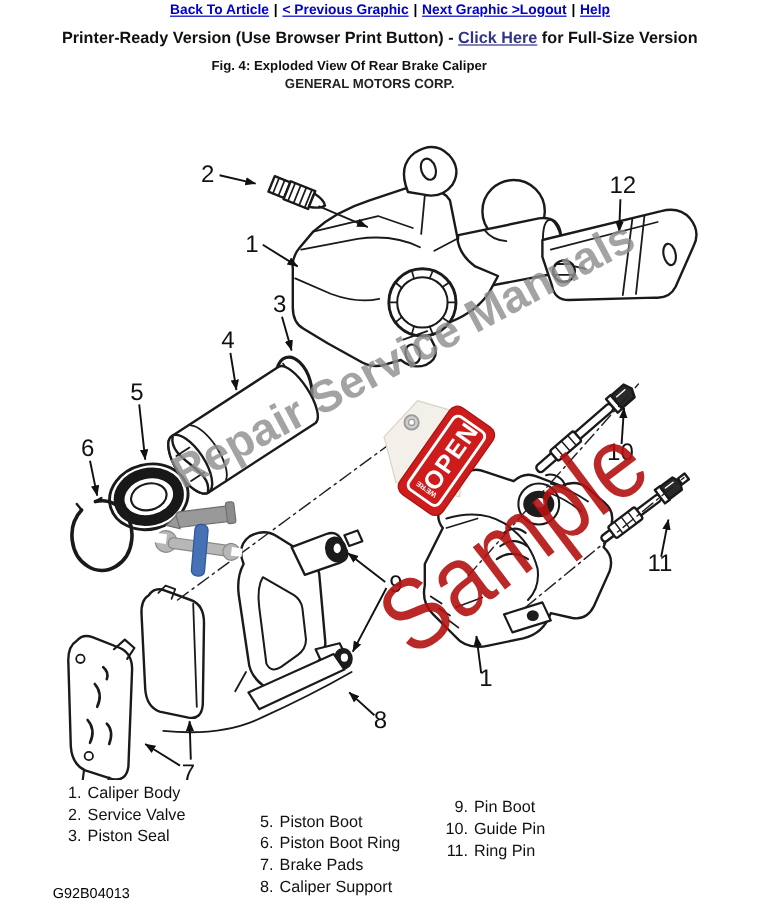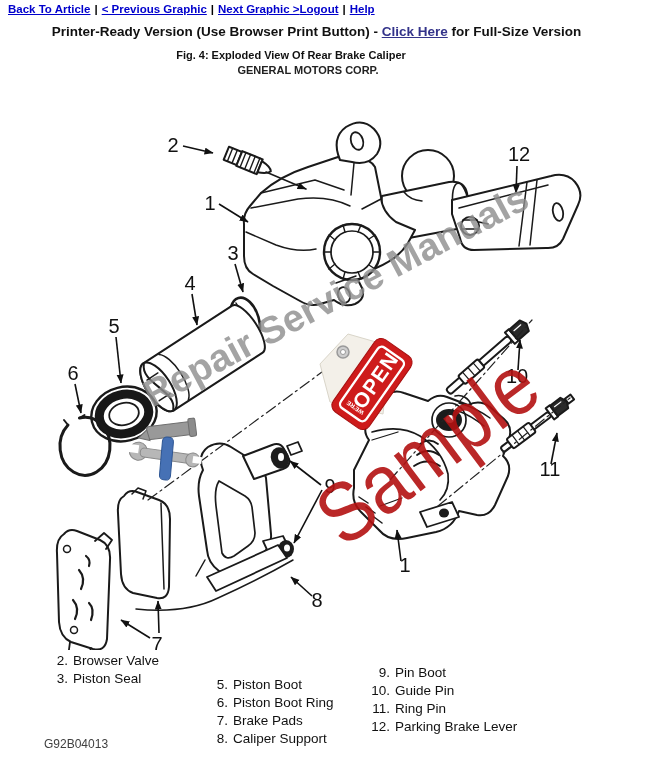--- a/index.html
+++ b/index.html
@@ -2,21 +2,21 @@
 <html><head>
 <meta charset="utf-8">
 <style>
   html,body { margin:0; padding:0; background:#ffffff; }
   body {
     width:650px; height:764px; position:relative; overflow:hidden;
     font-family:"Liberation Sans", sans-serif; color:#111;
   }
   .topbar {
     position:absolute; top:3px; left:8px; right:8px;
-    display:flex; justify-content:flex-start; align-items:baseline;
+    display:flex; justify-content:center; align-items:baseline;
     font-size:11.5px; font-weight:bold; white-space:nowrap;
   }
   a.nav { color:#0000cc; text-decoration:underline; cursor:pointer; }
   .sep  { color:#000; margin:0 4px; }
   .printer-line {
     position:absolute; top:24px; left:0; width:633px; text-align:center;
     font-size:13.5px; font-weight:bold; color:#111;
   }
   .click-here { color:#33338a; text-decoration:underline; cursor:pointer; }
   .fig-caption {
@@ -26,21 +26,21 @@
   .fig-source {
     position:absolute; top:64px; left:0; width:616px; text-align:center;
     font-size:11px; font-weight:bold; color:#222;
   }
   svg.diagram { position:absolute; top:85px; left:0; font-family:"Liberation Sans", sans-serif; }
   .parts { position:absolute; top:652px; left:0; width:650px; font-size:13.5px; color:#111; }
   .pcol  { position:absolute; top:0; }
   .pcol1 { left:44px; } .pcol2 { left:204px;margin-top:24px; } .pcol3 { left:366px;margin-top:12px; }
   .part  { line-height:18px; white-space:nowrap; }
   .pnum  { display:inline-block; min-width:24px; text-align:right; margin-right:5px; }
-  .drawing-id { position:absolute; top:737px; left:44px; font-size:12px; color:#404040; }
+  .drawing-id { position:absolute; top:737px; left:44px; font-size:12px; color:#000000; }
 </style>
 </head>
 <body>
 
 <div class="topbar">
   <div>
     <a class="nav">Back To Article</a><span class="sep">|</span><a class="nav">&lt; Previous Graphic</a><span class="sep">|</span><a class="nav">Next Graphic &gt;</a>
   </div>
   <div>
     <a class="nav">Logout</a><span class="sep">|</span><a class="nav">Help</a>
@@ -246,30 +246,30 @@
         <rect x="189" y="421" width="7" height="18" rx="2" fill="#8c8c8c" stroke="#6f6f6f"></rect>
         <path d="M147,427 l-9,7 l11,4 z" fill="#999999" stroke="#6f6f6f"></path>
       </g>
       <rect x="161" y="437" width="11" height="43" rx="4.5" transform="rotate(5 166 458)" fill="#4671b5" stroke="#2e5694"></rect>
     </g>
   </g>
 </svg>
 
 <div class="parts">
   <div class="pcol pcol1">
-    <div class="part"><span class="pnum">2.</span><span>Browser Valve</span></div>
+    <div class="part"><span class="pnum">1.</span><span>Caliper Body</span></div>
+    <div class="part"><span class="pnum">2.</span><span>Service Valve</span></div>
     <div class="part"><span class="pnum">3.</span><span>Piston Seal</span></div>
   </div>
   <div class="pcol pcol2">
     <div class="part"><span class="pnum">5.</span><span>Piston Boot</span></div>
     <div class="part"><span class="pnum">6.</span><span>Piston Boot Ring</span></div>
     <div class="part"><span class="pnum">7.</span><span>Brake Pads</span></div>
     <div class="part"><span class="pnum">8.</span><span>Caliper Support</span></div>
   </div>
   <div class="pcol pcol3">
     <div class="part"><span class="pnum">9.</span><span>Pin Boot</span></div>
     <div class="part"><span class="pnum">10.</span><span>Guide Pin</span></div>
     <div class="part"><span class="pnum">11.</span><span>Ring Pin</span></div>
-    <div class="part"><span class="pnum">12.</span><span>Parking Brake Lever</span></div>
   </div>
 </div>
 
 <div class="drawing-id">G92B04013</div>
 
 </body></html>

